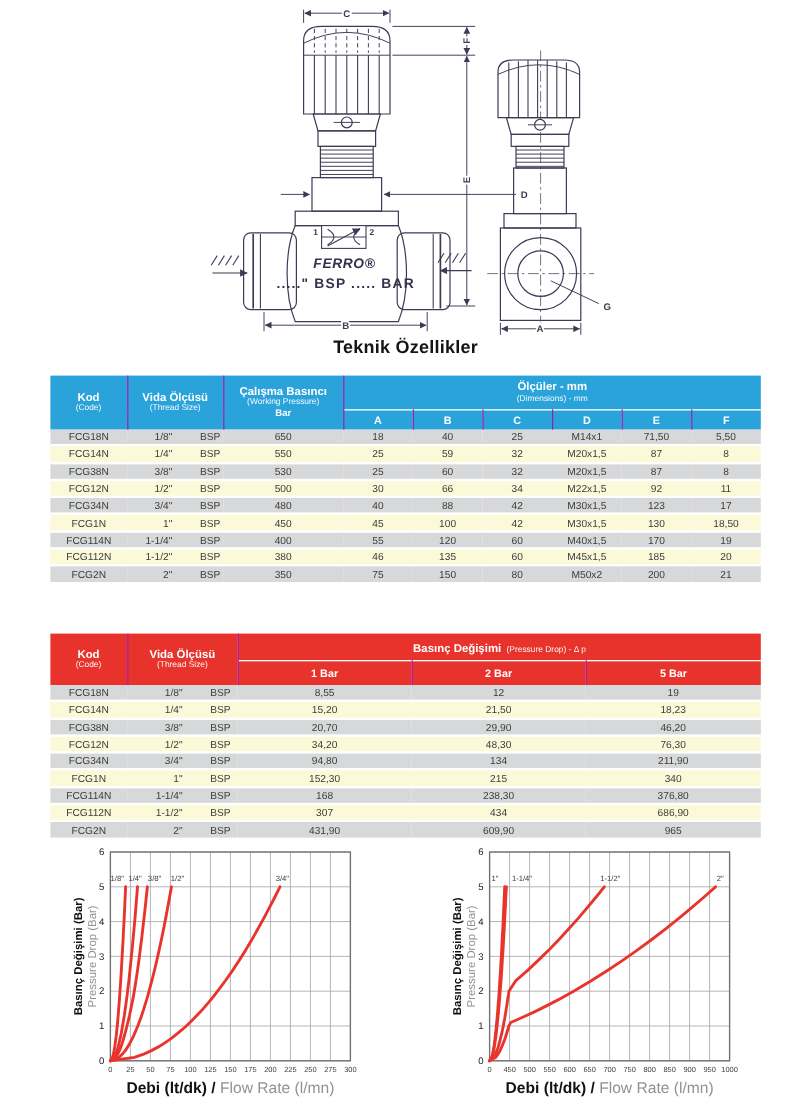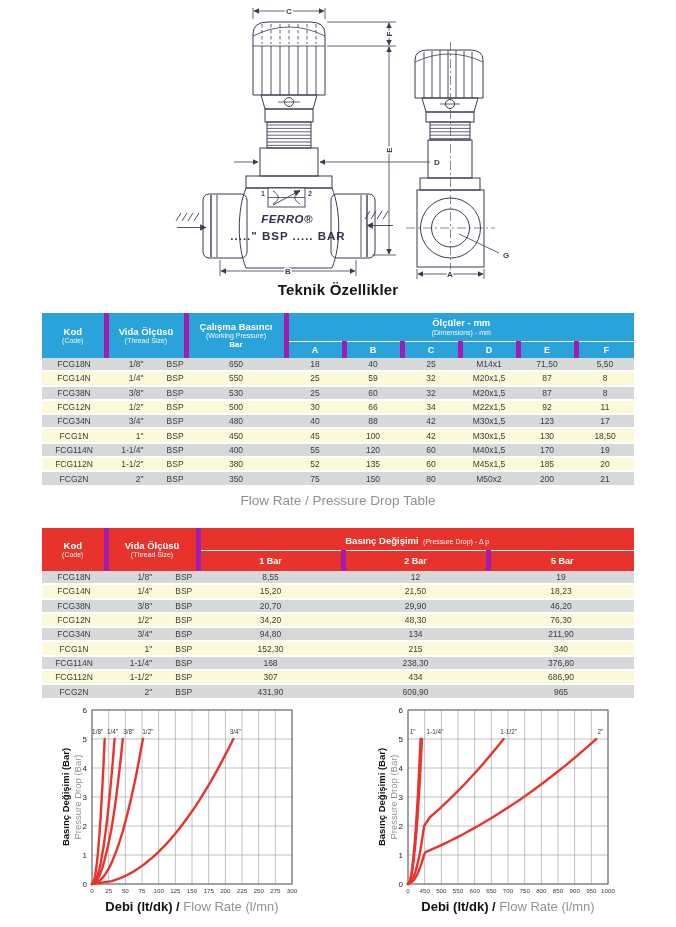--- a/index.html
+++ b/index.html
@@ -11,21 +11,21 @@
   #spec-title{top:281px}
   #drop-title{top:492px}
   .t-tr{font-size:15px;font-weight:bold;color:#141414;letter-spacing:.2px}
   .t-en{font-size:13.5px;color:#8e9092;margin-top:1px}
 
   
   .dtable{position:absolute;left:42px;width:592px;border-collapse:collapse;table-layout:fixed;}
   #spec-table{top:313px}
   #drop-table{top:528px}
   .dtable th{padding:0;vertical-align:middle;text-align:center;color:#fff;
-             border-right:5px solid #a21caf;}
+             border-right:1px solid #a21caf;}
   .dtable th:last-child{border-right:none}
   .blue thead th{background:#2aa2da}
   .red  thead th{background:#e7332b}
   #spec-table thead tr.main th{height:28px}
   #spec-table thead tr.sub th{height:16px;border-top:1px solid #fff}
   #drop-table thead tr.main th{height:22px}
   #drop-table thead tr.sub th{height:20px;border-top:1px solid #fff}
   .h-main{font-size:9.5px;font-weight:bold;line-height:1.2}
   .h-sub{font-size:7px;font-weight:normal;opacity:.95;line-height:1.15}
   .h-unit{font-size:8px;font-weight:bold;line-height:1.2}
@@ -289,21 +289,21 @@
           <td class="val">120</td>
           <td class="val">60</td>
           <td class="val">M40x1,5</td>
           <td class="val">170</td>
           <td class="val">19</td>
         </tr>
         <tr class="row-yellow">
           <td class="kod">FCG112N</td>
           <td class="vida"><span class="vsize">1-1/2"</span><span class="vbsp">BSP</span></td>
           <td class="val">380</td>
-          <td class="val">52</td>
+          <td class="val">46</td>
           <td class="val">135</td>
           <td class="val">60</td>
           <td class="val">M45x1,5</td>
           <td class="val">185</td>
           <td class="val">20</td>
         </tr>
         <tr class="row-gray">
           <td class="kod">FCG2N</td>
           <td class="vida"><span class="vsize">2"</span><span class="vbsp">BSP</span></td>
           <td class="val">350</td>
@@ -312,21 +312,20 @@
           <td class="val">80</td>
           <td class="val">M50x2</td>
           <td class="val">200</td>
           <td class="val">21</td>
         </tr>
       </tbody>
   </table>
 
   
   <div class="sec-title" id="drop-title">
-    <div class="t-en">Flow Rate / Pressure Drop Table</div>
   </div>
 
   <table class="dtable red" id="drop-table">
     <colgroup>
       <col style="width:64px">
         <col style="width:92px">
       <col style="width:145px">
         <col style="width:145px">
         <col style="width:146px">
     </colgroup>

